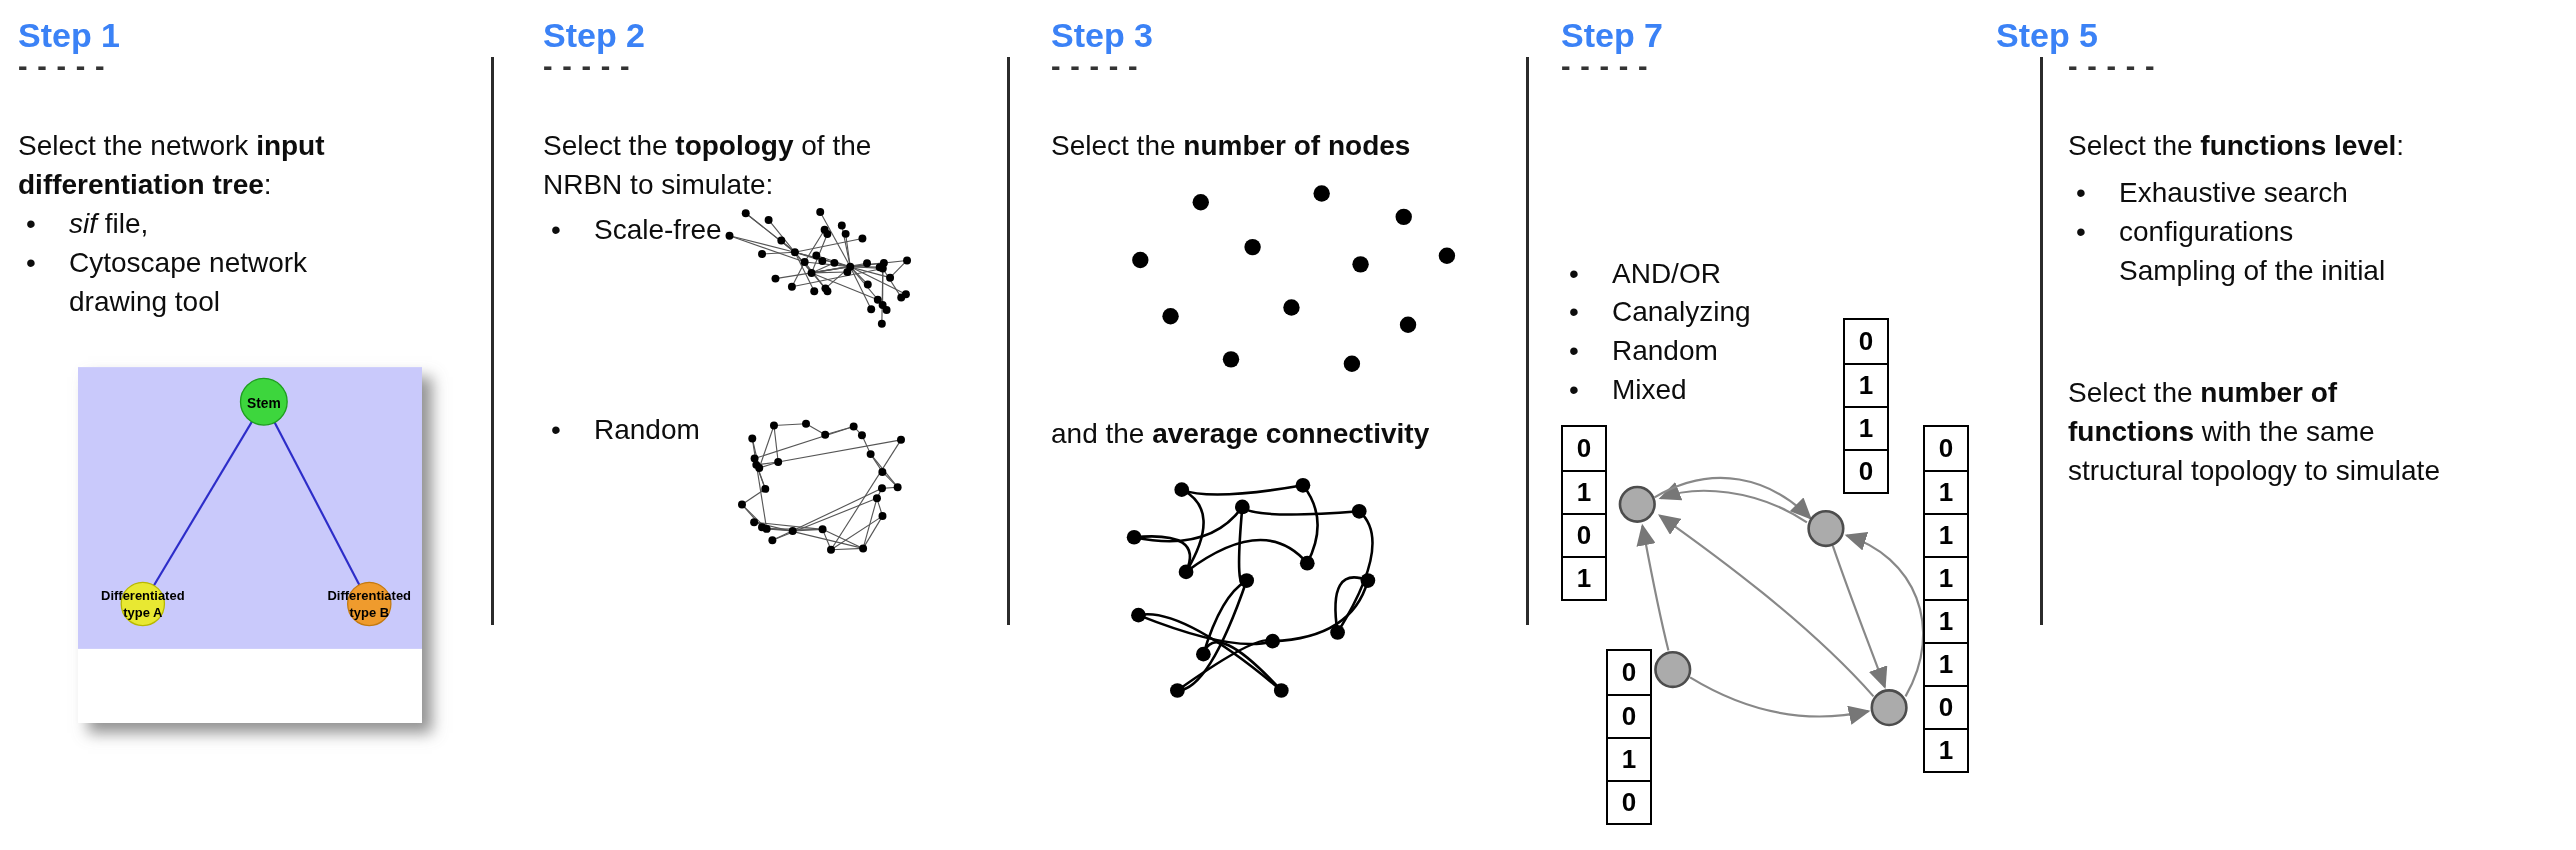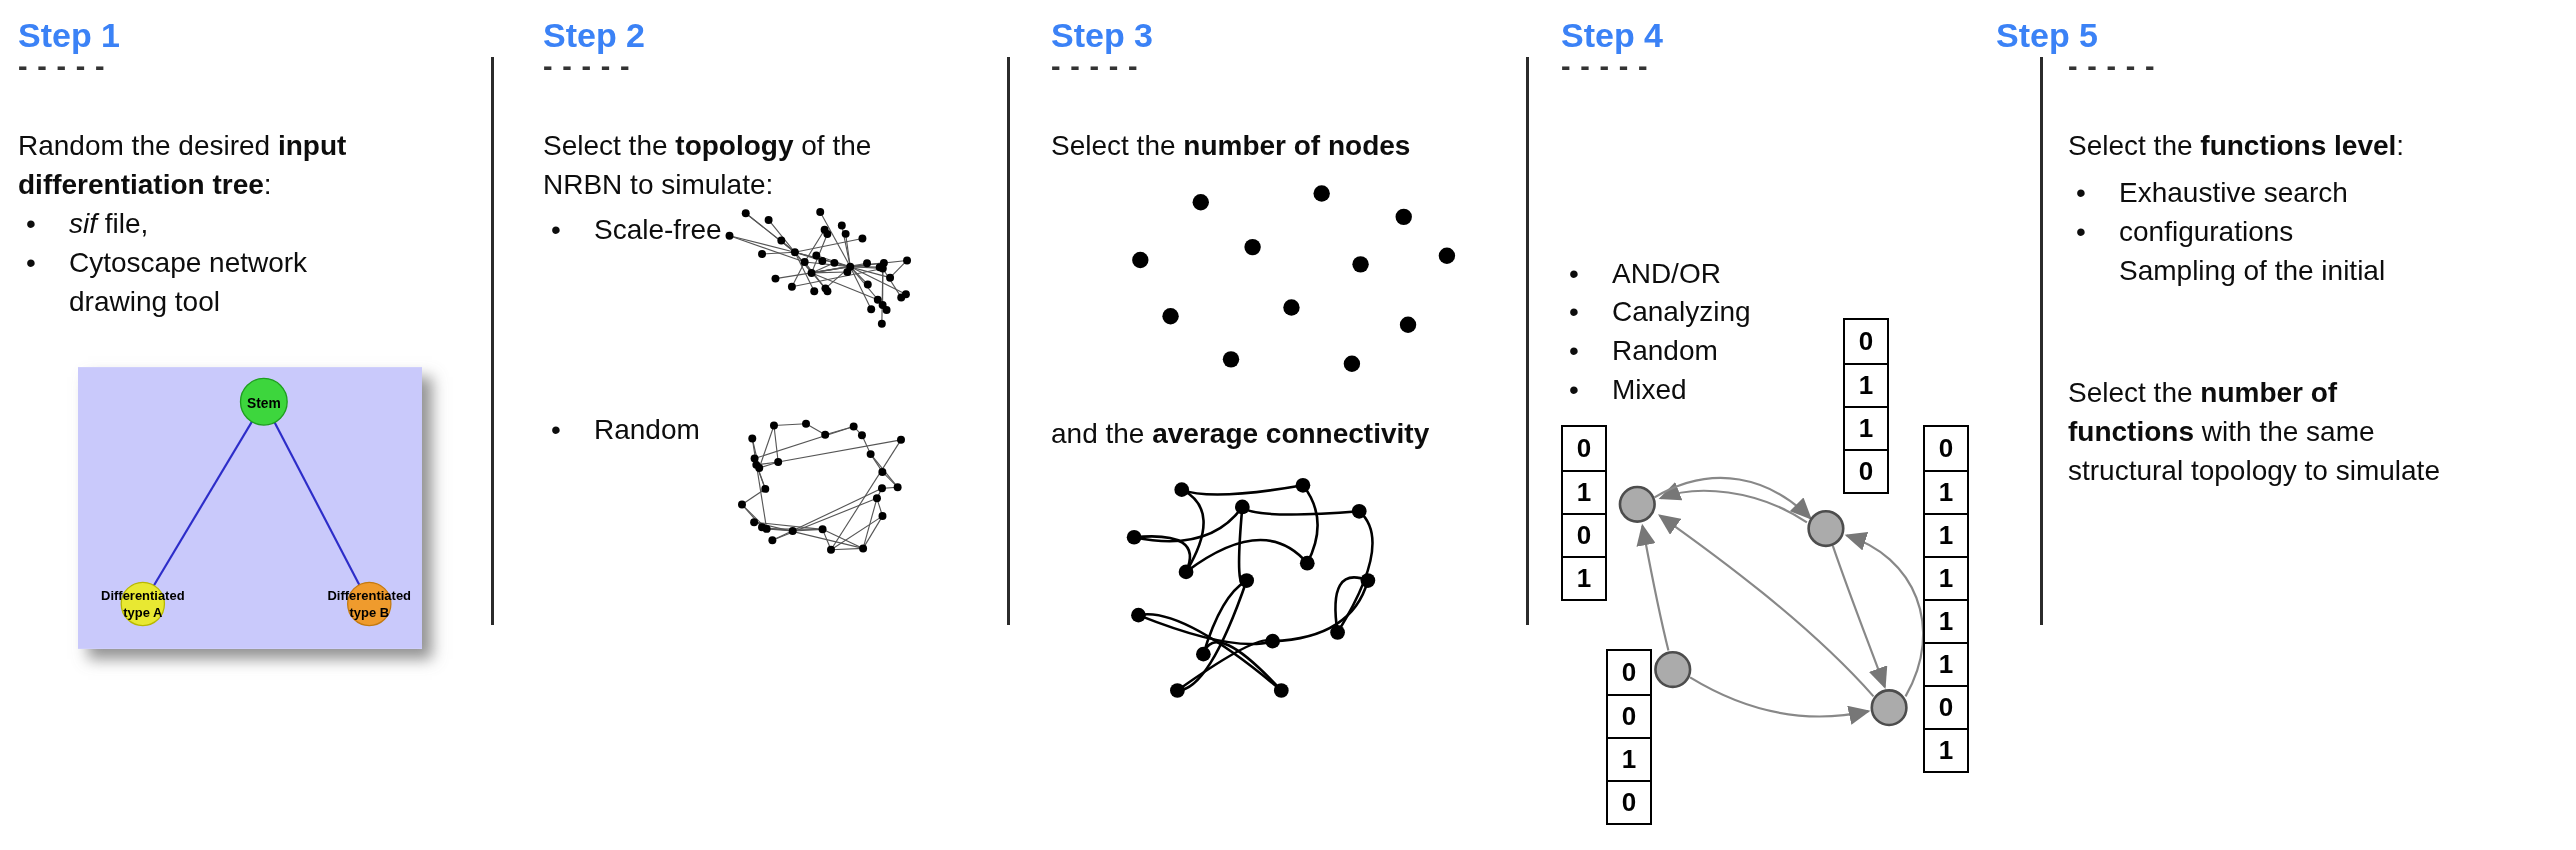--- a/index.html
+++ b/index.html
@@ -27,39 +27,39 @@
 <div id="canvas">
 
   <div class="vdivider" style="left:491px;top:57px;height:568px"></div>
   <div class="vdivider" style="left:1007px;top:57px;height:568px"></div>
   <div class="vdivider" style="left:1526px;top:57px;height:568px"></div>
   <div class="vdivider" style="left:2040px;top:57px;height:568px"></div>
 
   <div class="abs step-title" style="left:18px;top:15.6px">Step 1</div>
   <div class="abs dashes" style="left:18px;top:50px">- - - - -</div>
   <div class="abs body-text" style="left:18px;top:126px;width:450px">
-      <div><span>Random the desired </span><b>input</b></div>
+      <div><span>Select the network </span><b>input</b></div>
       <div><b>differentiation tree</b><span>:</span></div>
     </div>
 
   <div class="bullet-row" style="left:26px;top:204px;width:415px">
     <span class="glyph">•</span>
     <div class="btext">
         <div><i>sif</i><span> file,</span></div>
       </div>
   </div>
   <div class="bullet-row" style="left:26px;top:243px;width:415px">
     <span class="glyph">•</span>
     <div class="btext">
         <div><span>Cytoscape network</span></div>
         <div><span>drawing tool</span></div>
       </div>
   </div>
 
-  <div class="tree-fig" style="left:78px;top:367px;width:344px;height:282px">
+  <div class="tree-fig" style="left:78px;top:367px;width:344px;height:356px">
     <svg width="344" height="282" viewBox="0 0 398 326">
       <rect x="0" y="0" width="398" height="326" fill="#c9c9fb"></rect>
       <line x1="215" y1="40" x2="75" y2="274" stroke-width="2.5" stroke="#2d2dc9"></line>
       <line x1="215" y1="40" x2="337" y2="274" stroke-width="2.5" stroke="#2d2dc9"></line>
       <circle cx="215" cy="40" r="27" stroke="#1e9e1e" stroke-width="1.5" fill="#3dd63d"></circle>
       <text x="215" y="47" text-anchor="middle" font-size="16" font-weight="bold" fill="#000">Stem</text>
       <circle cx="75" cy="274" r="25" stroke="#b8b800" stroke-width="1.5" fill="#e8e832"></circle>
       <text x="75" y="270" text-anchor="middle" font-size="15" font-weight="bold" fill="#000">Differentiated</text>
       <text x="75" y="289" text-anchor="middle" font-size="15" font-weight="bold" fill="#000">type A</text>
       <circle cx="337" cy="274" r="25" stroke="#c47a10" stroke-width="1.5" fill="#ef9b2d"></circle>
@@ -295,21 +295,21 @@
       <circle cx="175" cy="145" r="8.5" fill="#000"></circle>
       <circle cx="105" cy="135" r="8.5" fill="#000"></circle>
       <circle cx="50" cy="185" r="8.5" fill="#000"></circle>
       <circle cx="125" cy="230" r="8.5" fill="#000"></circle>
       <circle cx="205" cy="215" r="8.5" fill="#000"></circle>
       <circle cx="280" cy="205" r="8.5" fill="#000"></circle>
       <circle cx="95" cy="272" r="8.5" fill="#000"></circle>
       <circle cx="215" cy="272" r="8.5" fill="#000"></circle>
     </svg>
 
-  <div class="abs step-title" style="left:1561px;top:15.6px">Step 4</div>
+  <div class="abs step-title" style="left:1561px;top:15.6px">Step 7</div>
   <div class="abs dashes" style="left:1561px;top:50px">- - - - -</div>
 
   <div class="bullet-row" style="left:1569px;top:254px;width:260px">
     <span class="glyph">•</span>
     <div class="btext">
         <div><span>AND/OR</span></div>
       </div>
   </div>
   <div class="bullet-row" style="left:1569px;top:292px;width:260px">
     <span class="glyph">•</span>

